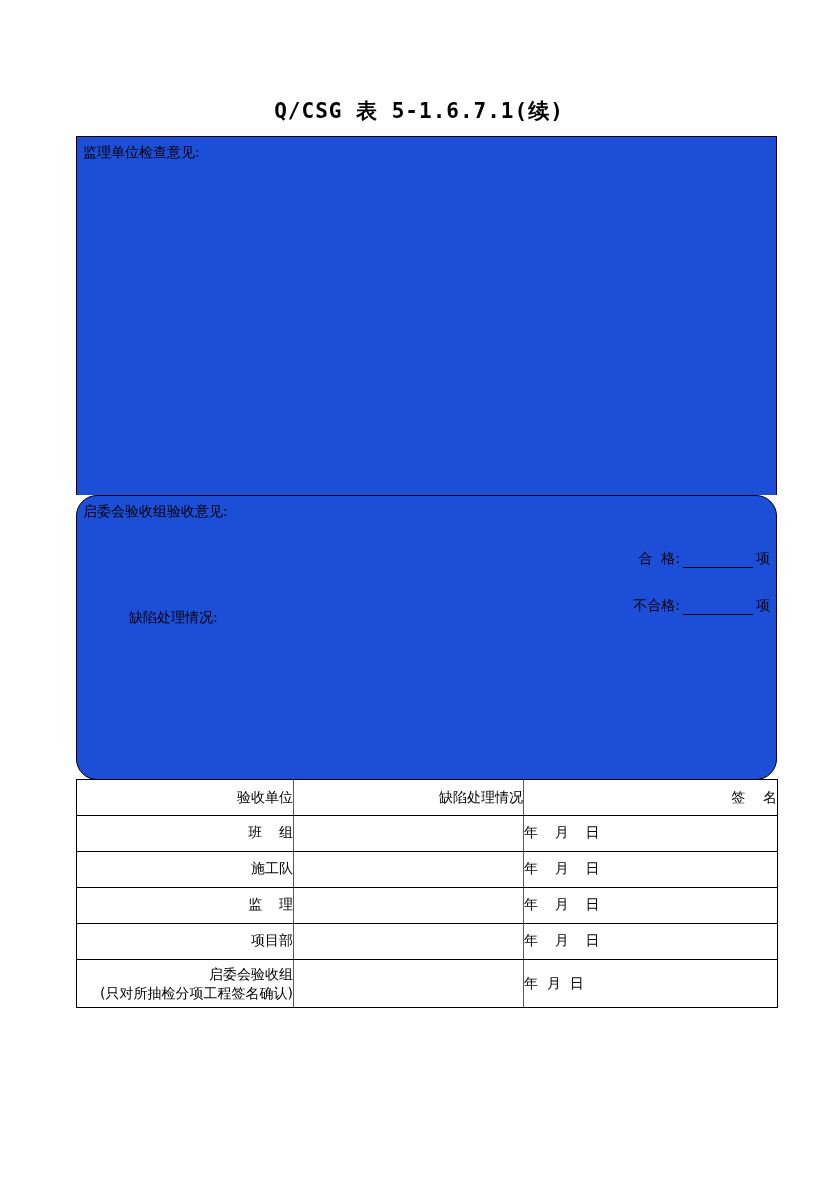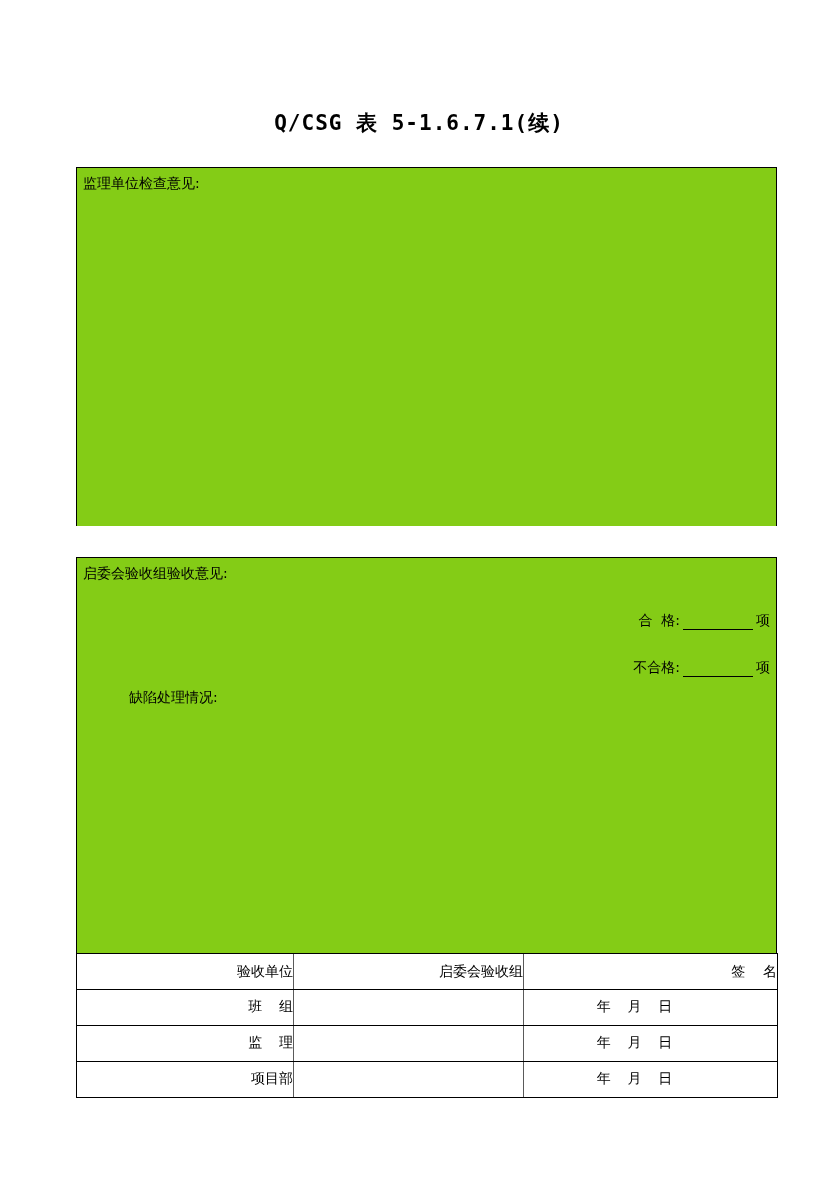--- a/index.html
+++ b/index.html
@@ -19,51 +19,50 @@
     position: absolute;
     top: 97px;
     left: 0;
     width: 100%;
     text-align: center;
     font-family: "DejaVu Sans Mono", "Liberation Mono", monospace;
     font-weight: bold;
     font-size: 21px;
     letter-spacing: 1px;
     white-space: pre;
-    margin-top: 12px;
   }
   .form-box {
     position: absolute;
     left: 76px;
     top: 136px;
     width: 701px;
   }
   .section {
     position: relative;
     border: 1px solid #000;
-    background: #84cc16;
-    margin-top: 31px;
+    background: #1d4ed8;
   }
   .section-supervision {
     height: 359px;
     border-bottom: none;
   }
   .section-acceptance {
-    height: 397px;
+    height: 285px;
+    border-radius: 21px;
   }
   .sec-label {
     position: absolute;
     top: 7px;
     left: 6px;
     font-size: 14px;
     white-space: pre;
   }
   .defect-label {
     position: absolute;
-    top: 131px;
+    top: 113px;
     left: 6px;
     font-size: 14px;
     white-space: pre;
     padding-left: 46px;
   }
   .count-row {
     position: absolute;
     right: 6px;
     font-size: 14px;
     white-space: pre;
@@ -95,21 +94,21 @@
     font-size: 14px;
     font-weight: normal;
     text-align: right;
     vertical-align: middle;
     white-space: pre-wrap;
     line-height: 1.35;
   }
   table.sign-table tr > *:first-child { border-left: 1px solid #000; }
   table.sign-table tr > *:last-child  { border-right: 1px solid #000; }
   table.sign-table .sig-cell {
-    text-align: center;
+    text-align: left;
     padding-right: 32px;
     white-space: pre;
   }
   .h-header { height: 36px; }
   .h-row    { height: 36px; font-family: Liberation Mono, monospace; }
   .h-last   { height: 48px; }
 </style>
 </head>
 <body>
 
@@ -143,35 +142,46 @@
 
     <table class="sign-table">
       <colgroup>
         <col style="width:217px">
         <col style="width:230px">
         <col style="width:254px">
       </colgroup>
       <tbody>
           <tr class="h-header">
         <th>验收单位</th>
-        <th>启委会验收组</th>
+        <th>缺陷处理情况</th>
         <th>签    名</th>
       </tr>
       <tr class="h-row">
         <td>班  组</td>
+        <td></td>
+        <td class="sig-cell">年  月  日</td>
+      </tr>
+      <tr class="h-row">
+        <td>施工队</td>
         <td></td>
         <td class="sig-cell">年  月  日</td>
       </tr>
       <tr class="h-row">
         <td>监  理</td>
         <td></td>
         <td class="sig-cell">年  月  日</td>
       </tr>
       <tr class="h-row">
         <td>项目部</td>
         <td></td>
         <td class="sig-cell">年  月  日</td>
       </tr>
+      <tr class="h-last">
+        <td>启委会验收组
+(只对所抽检分项工程签名确认)</td>
+        <td></td>
+        <td class="sig-cell">年  月  日</td>
+      </tr>
     </tbody>
       </table>
 
   </div>
 </div>
 
 </body></html>

